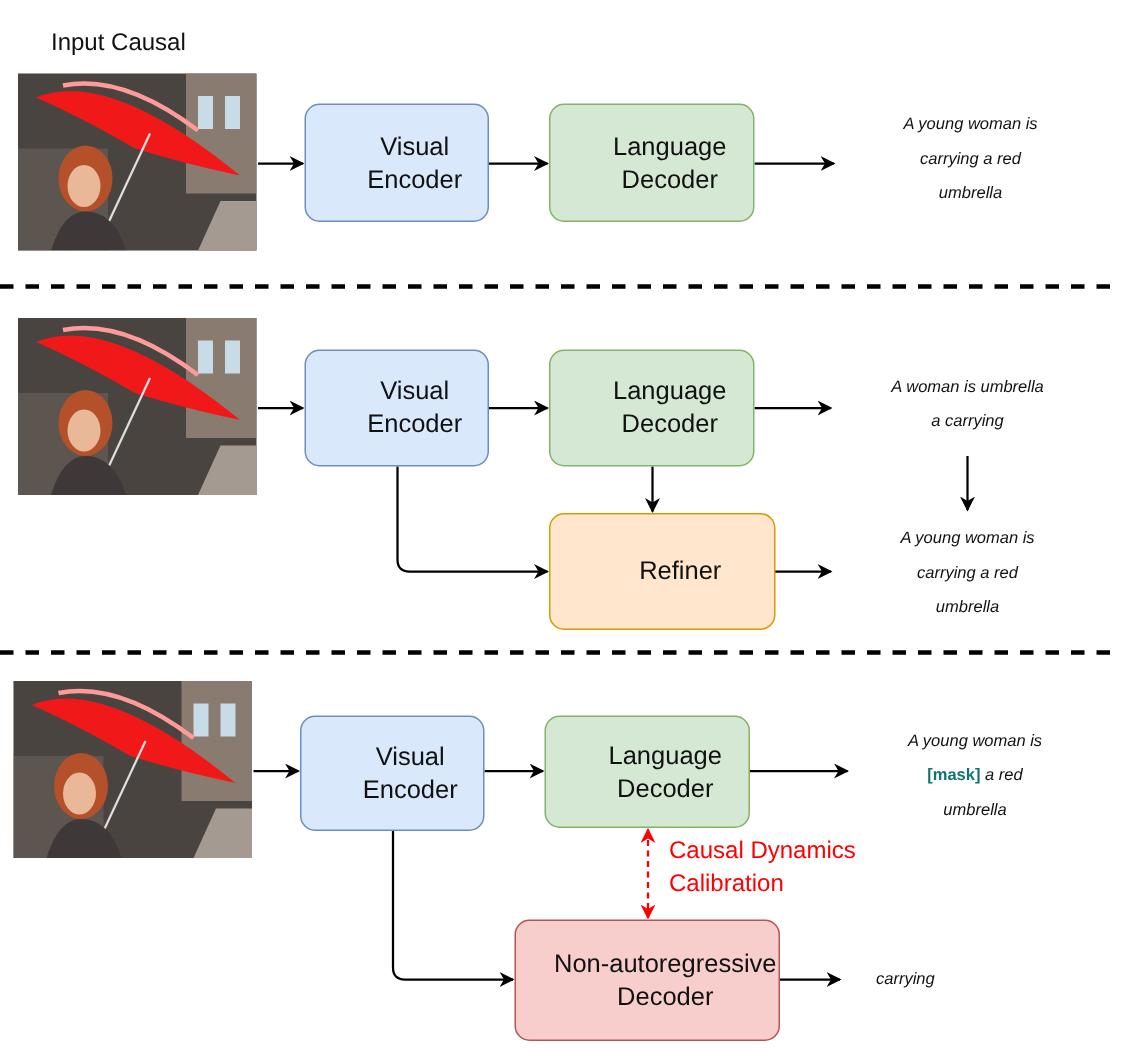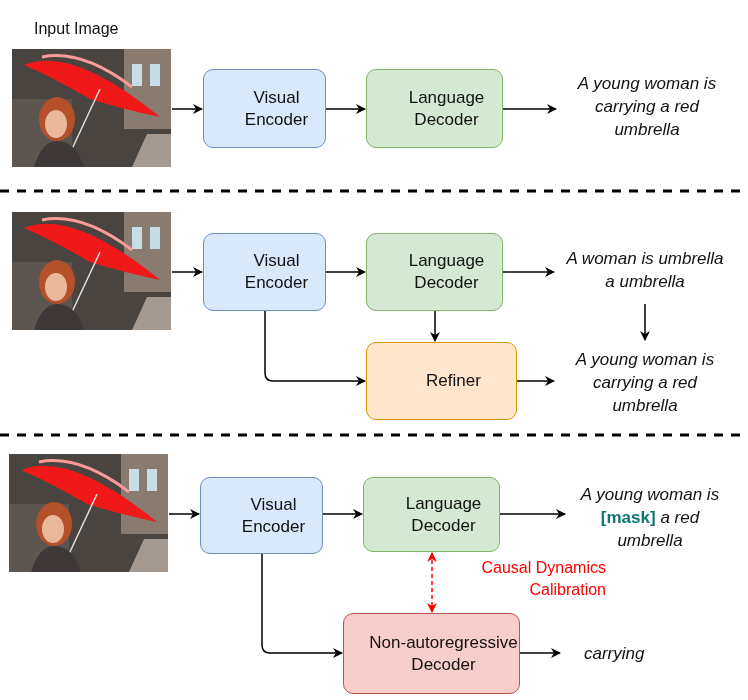--- a/index.html
+++ b/index.html
@@ -3,31 +3,31 @@
 <meta charset="utf-8">
 <style>
   html, body { margin:0; padding:0; background:#ffffff; }
   body { width:748px; height:700px; position:relative; overflow:hidden; font-family:"Liberation Sans", sans-serif; color:#111; }
   .box { position:absolute; box-sizing:border-box; border-radius:10px; border:1.5px solid; display:flex; align-items:center; justify-content:center; text-align:center; font-size:17px; line-height:22px; color:#111;padding-left:24px; }
   .box span { display:block; }
   .enc { background:#dae8fc; border-color:#6c8ebf; }
   .dec { background:#d5e8d4; border-color:#82b366; }
   .ref { background:#ffe6cc; border-color:#d79b00; }
   .nar { background:#f8cecc; border-color:#b85450; }
-  .caption { position:absolute; text-align:center; font-style:italic; font-size:17px; line-height:23px; color:#111; }
+  .caption { position:absolute; text-align:center; font-style:italic; font-size:11px; line-height:23px; color:#111; }
   .mask { font-style:normal; font-weight:bold; color:#0f766e; }
-  .red-label { position:absolute; text-align:right; color:#ff0000; font-size:16px; line-height:22px; }
+  .red-label { position:absolute; text-align:left; color:#ff0000; font-size:16px; line-height:22px; }
   .photo { position:absolute; overflow:hidden; background:#5b524c; }
   svg.overlay { position:absolute; left:0; top:0; }
   .title { position:absolute; font-size:16px; color:#111; }
 </style>
 </head>
 <body>
 
-<div class="title" style="left:34px; top:20px;">Input Image</div>
+<div class="title" style="left:34px; top:20px;">Input Causal</div>
 
 <div class="photo" style="left:12px; top:49px; width:159px; height:118px;">
   <svg width="159" height="118" viewBox="0 0 159 118">
     <rect width="159" height="118" fill="#4a4440"></rect>
     <rect x="112" y="0" width="47" height="80" fill="#8a7b70"></rect>
     <rect x="120" y="15" width="10" height="22" fill="#c8dce8"></rect>
     <rect x="138" y="15" width="10" height="22" fill="#c8dce8"></rect>
     <rect x="0" y="50" width="60" height="68" fill="#5d5550"></rect>
     <polygon points="120,118 159,118 159,85 135,85" fill="#a49a92"></polygon>
     <path d="M12,16 Q60,-4 148,68 Q110,60 78,50 Q40,28 12,16 Z" fill="#f01818"></path>
@@ -132,21 +132,21 @@
   <div>
       <span>Language</span>
       <span>Decoder</span>
     </div>
 </div>
 <div class="box ref" style="left:366px; top:342px; width:151px; height:78px;">
   <span>Refiner</span>
 </div>
 <div class="caption" style="left:554px; top:247px; width:182px;">
   <div>A woman is umbrella</div>
-  <div>a umbrella</div>
+  <div>a carrying</div>
 </div>
 <div class="caption" style="left:554px; top:348px; width:182px;">
   <div>A young woman is</div>
   <div>carrying a red</div>
   <div>umbrella</div>
 </div>
 
 <div class="box enc" style="left:200px; top:477px; width:123px; height:77px;">
   <div>
       <span>Visual</span>

